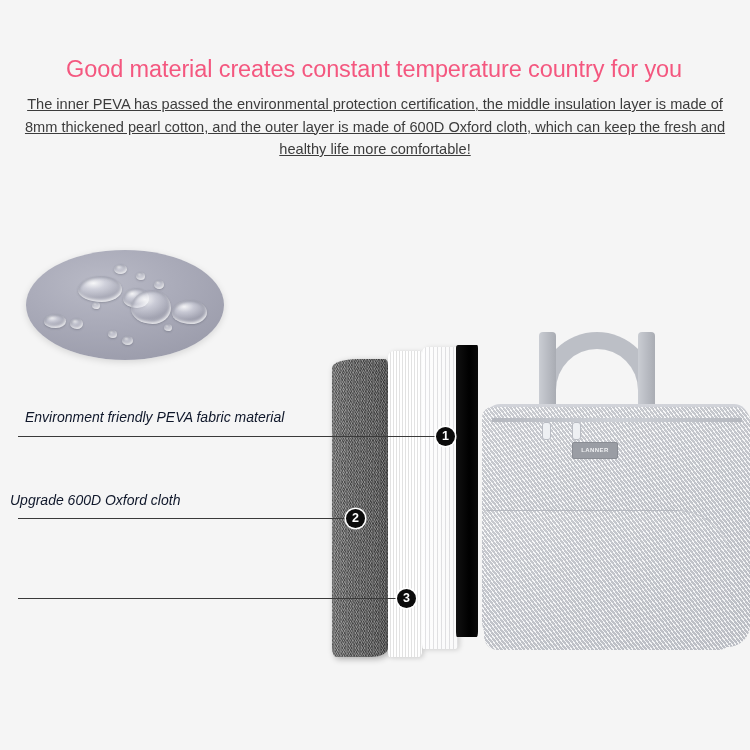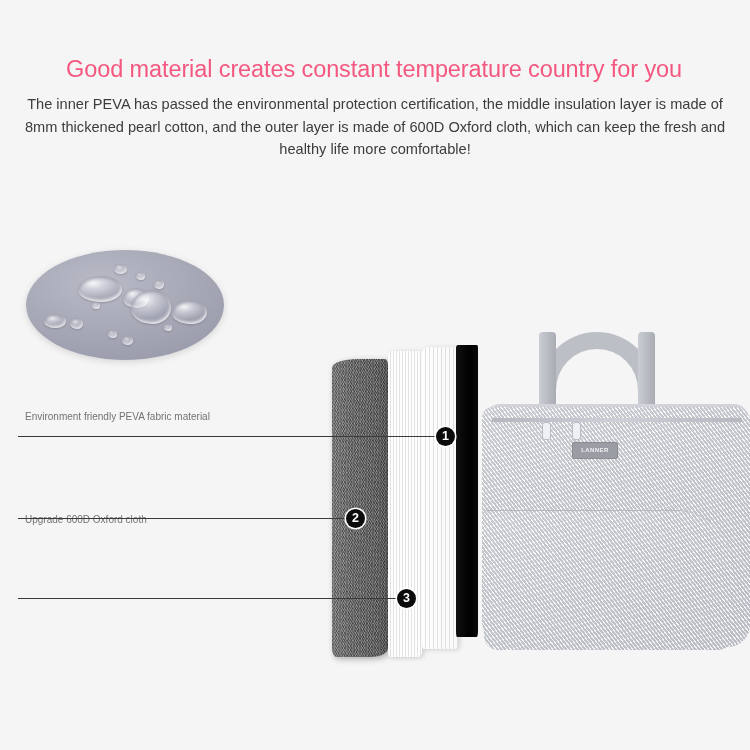--- a/index.html
+++ b/index.html
@@ -31,20 +31,21 @@
   }
   #subcopy {
     position: absolute;
     top: 93px;
     left: 14px;
     width: 722px;
     text-align: center;
     font-size: 14.6px;
     line-height: 22.5px;
     color: #3c3c3c;
+    text-decoration: underline;
   }
 
   
   #droplet-panel {
     position: absolute;
     left: 26px;
     top: 250px;
     width: 198px;
     height: 110px;
   }
@@ -247,24 +248,25 @@
     top: 95px;
     width: 18px;
     height: 210px;
     background: linear-gradient(90deg, #cfd1d7 0%, #bdc0c7 100%);
     border-radius: 0 18px 18px 0;
   }
 
   
   .callout-label {
     position: absolute;
-    font-size: 10px;
+    font-size: 14px;
     line-height: 20px;
-    color: #737373;
+    color: #0f172a;
     white-space: pre-line;
+    font-style: italic;
   }
   .leader-line {
     position: absolute;
     height: 1px;
     background: #3a3a3a;
   }
   .badge {
     position: absolute;
     width: 19px;
     height: 19px;
@@ -326,20 +328,20 @@
     <div id="layer-oxford" class="layer"></div>
     <div id="layer-pearl" class="layer"></div>
     <div id="layer-peva" class="layer"></div>
     <div id="layer-black" class="layer"></div>
   </div>
 
   <div class="callout-label" style="left:25px; top:407px;">Environment friendly PEVA fabric material</div>
   <div class="leader-line" style="left:18px; top:436px; width:428px;"></div>
   <div class="badge" style="left:436px; top:427px;">1</div>
 
-  <div class="callout-label" style="left:25px; top:490px;margin-top:20px;">Upgrade 600D Oxford cloth</div>
+  <div class="callout-label" style="left:10px; top:490px;">Upgrade 600D Oxford cloth</div>
   <div class="leader-line" style="left:18px; top:518px; width:337px;"></div>
   <div class="badge" style="left:346px; top:509px;">2</div>
 
   <div class="leader-line" style="left:18px; top:598px; width:388px;"></div>
   <div class="badge" style="left:397px; top:589px;">3</div>
 
 </div>
 
 </body></html>

